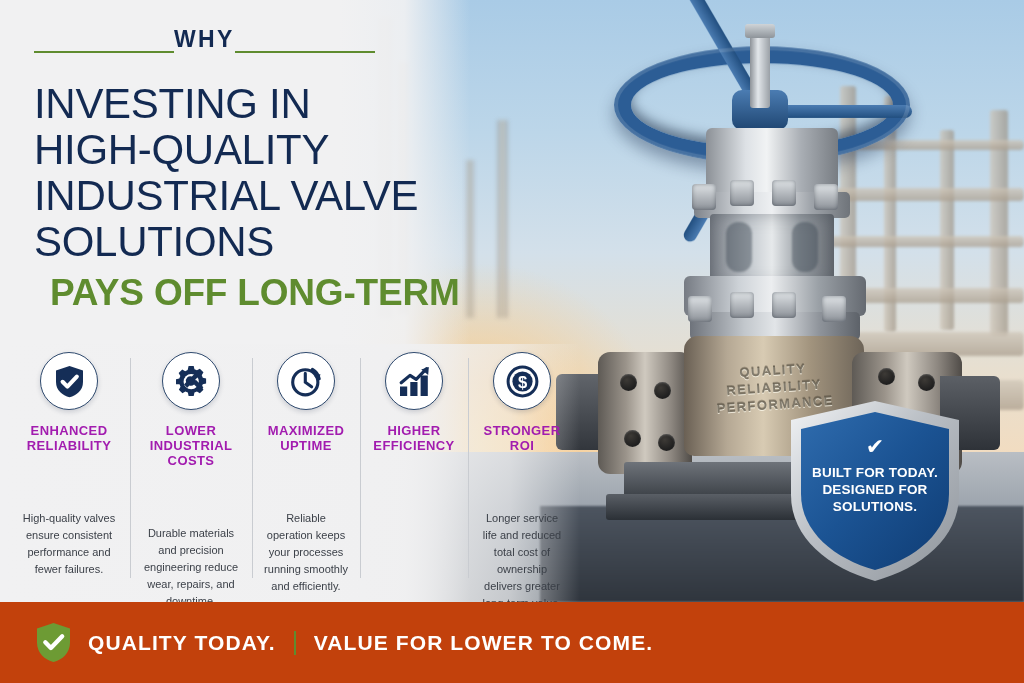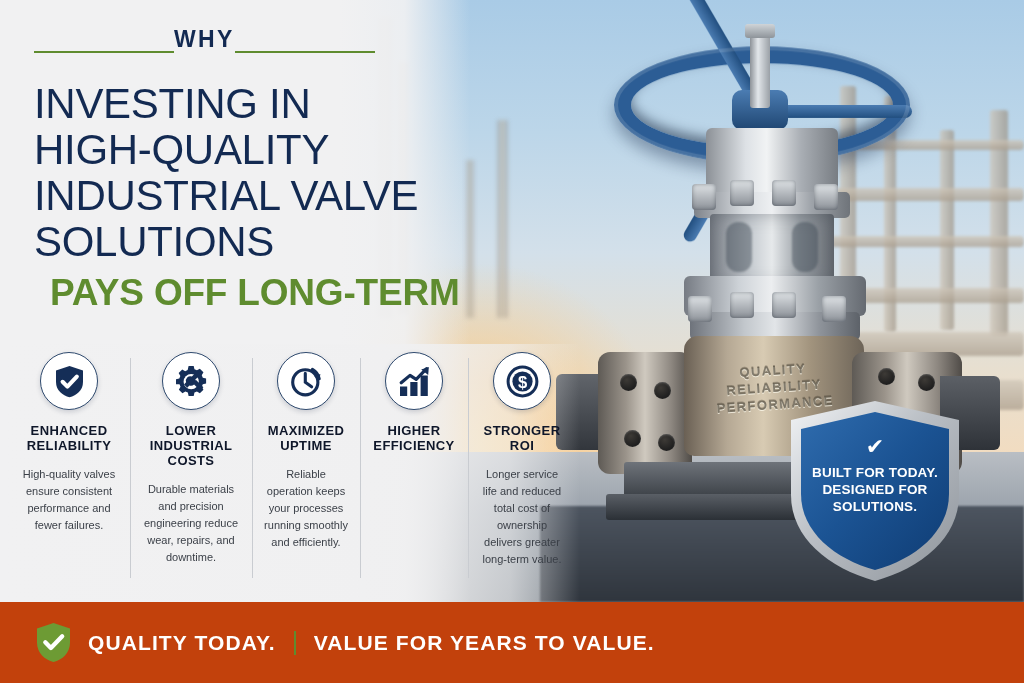--- a/index.html
+++ b/index.html
@@ -211,24 +211,24 @@
     background:#ffffff;
     border:1.6px solid #2f4a6e;
     display:flex; align-items:center; justify-content:center;
     box-shadow:0 2px 5px rgba(25,40,65,.18);
     margin-bottom:13px;
     flex:0 0 auto;
   }
   .icon-circle svg { display:block; }
   .card-title {
     font-size:13px; font-weight:bold; line-height:15px;
-    color:#0f172a; letter-spacing:.4px; margin-bottom:13px;
+    color:#a21caf; letter-spacing:.4px; margin-bottom:13px;
   }
   .card-body {
-    font-size:11px; line-height:17px; color:#3a3f47;
+    font-size:11px; line-height:17px; color:#3a3f47;margin-top:44px;
   }
 
   
   .badge { position:absolute; left:786px; top:398px; width:178px; height:186px; }
   .badge svg { position:absolute; inset:0; }
   .badge-content {
     position:absolute; left:0; right:0; top:38px;
     text-align:center; color:#fff;
   }
   .badge-check { font-size:22px; line-height:22px; margin-bottom:6px; }
@@ -453,18 +453,18 @@
     <div class="footer-inner">
       <span class="footer-shield">
         <svg width="35" height="41" viewBox="0 0 35 41">
           <path d="M17.5 1 L34 6.4 V20.4 C34 30.8 26.2 37.9 17.5 40 C8.8 37.9 1 30.8 1 20.4 V6.4 Z" fill="#6d9b34"></path>
           <path d="M9.3 20.2 L14.9 26 L26.2 14.2" stroke="#ffffff" stroke-width="4.3" fill="none" stroke-linecap="round" stroke-linejoin="round"></path>
         </svg>
       </span>
       <div class="footer-text">
         <span>QUALITY TODAY.</span>
         <span class="footer-sep"></span>
-        <span>VALUE FOR YEARS TO VALUE.</span>
+        <span>VALUE FOR LOWER TO COME.</span>
       </div>
     </div>
   </div>
 
 </div>
 
 </body></html>

